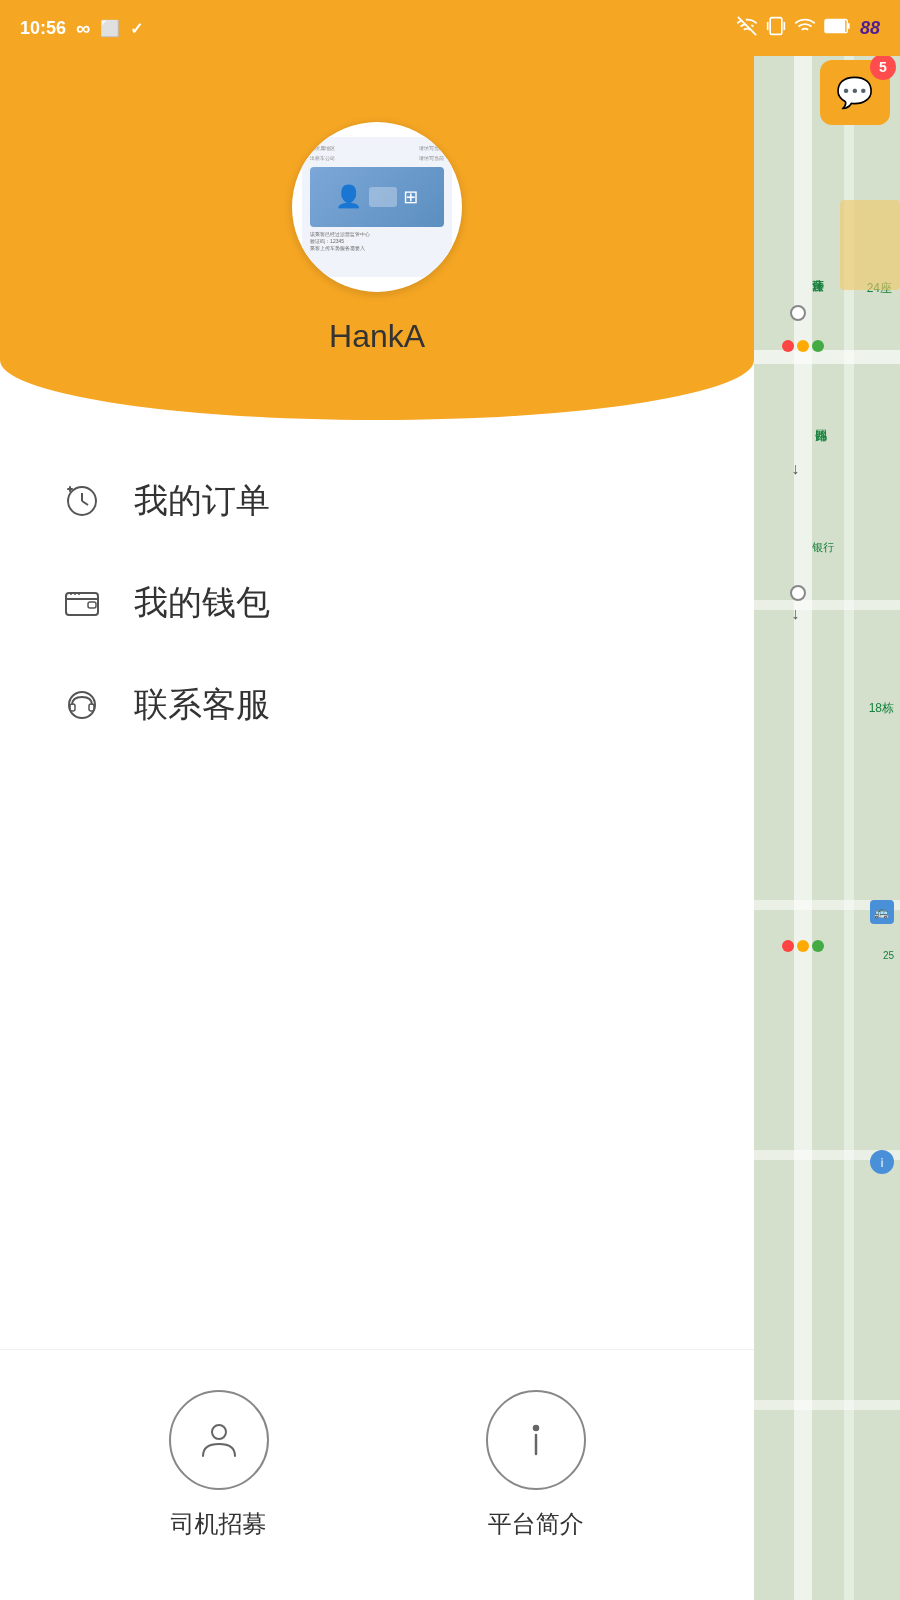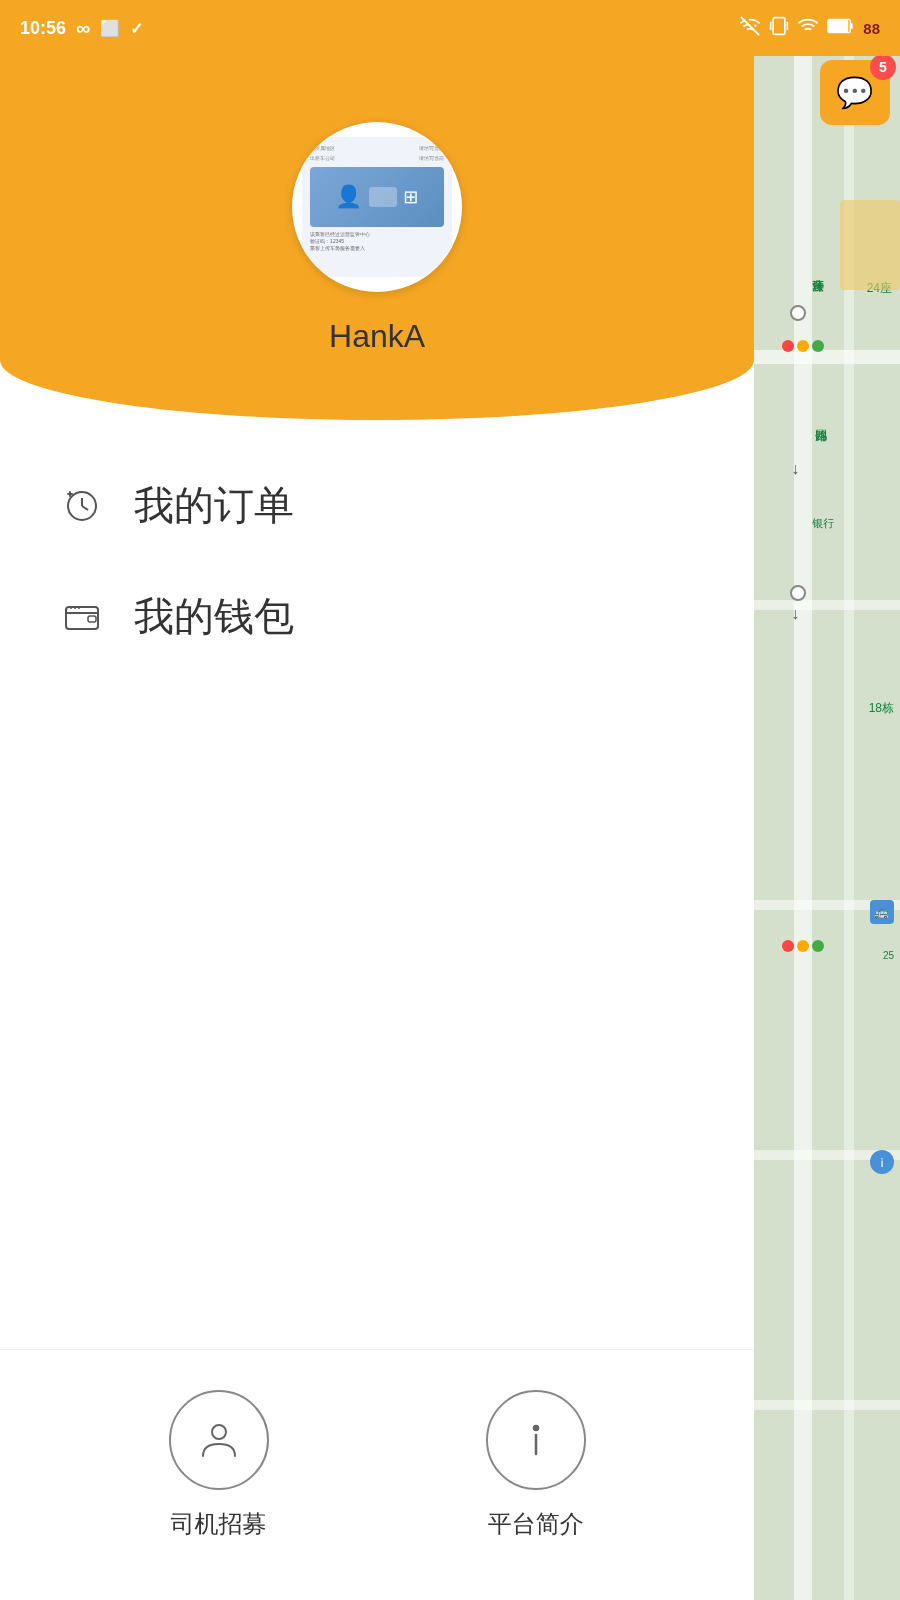--- a/index.html
+++ b/index.html
@@ -152,21 +152,21 @@
       flex-shrink: 0;
     }
     .menu-icon svg {
       width: 40px;
       height: 40px;
       stroke: #555;
       fill: none;
       stroke-width: 1.8;
     }
     .menu-label {
-      font-size: 40px;
+      font-size: 34px;
       color: #333;
       font-weight: 400;
     }
 
     
     .bottom-buttons {
       display: flex;
       justify-content: space-around;
       padding: 40px 60px 60px;
       border-top: 1px solid #f0f0f0;
@@ -323,21 +323,21 @@
             <line x1="12" y1="20" x2="12.01" y2="20"></line>
           </svg>
         </span>
         <span>
           <svg width="28" height="18" viewBox="0 0 30 18" fill="none" stroke="white" stroke-width="1.5">
             <rect x="1" y="2" width="24" height="14" rx="2"></rect>
             <rect x="2" y="3" width="20" height="12" rx="1" fill="white"></rect>
             <line x1="26" y1="6" x2="26" y2="12" stroke="white" stroke-width="3"></line>
           </svg>
         </span>
-        <span style="color:#7f1d1d;font-size:15px;font-weight:600;">88</span>
+        <span style="color:#4c1d95;font-size:18px;font-weight:600;font-style:italic;">88</span>
       </div>
     </div>
 
     <div class="header-area">
       <div class="avatar-container">
         <div class="id-card-preview">
           <div class="id-card-top">
             <span>辖所属地区</span>
             <span>请填写当前</span>
           </div>
@@ -384,20 +384,32 @@
             <rect x="26" y="19" width="8" height="6" rx="2" stroke="#555" stroke-width="1.5" fill="none"></rect>
 
             <line x1="9" y1="12" x2="9" y2="10" stroke="#555" stroke-width="1.5"></line>
             <line x1="13" y1="12" x2="13" y2="10" stroke="#555" stroke-width="1.5"></line>
             <line x1="17" y1="12" x2="17" y2="10" stroke="#555" stroke-width="1.5"></line>
           </svg>
         </div>
         <span class="menu-label">我的钱包</span>
       </div>
 
+      <div class="menu-item">
+        <div class="menu-icon">
+          <svg viewBox="0 0 40 40" xmlns="http://www.w3.org/2000/svg">
+            <circle cx="20" cy="20" r="13" stroke="#555" stroke-width="2" fill="none"></circle>
+
+            <path d="M10 20 Q10 12 20 12 Q30 12 30 20" stroke="#555" stroke-width="2" fill="none"></path>
+            <rect x="8" y="19" width="5" height="7" rx="2" stroke="#555" stroke-width="1.5" fill="none"></rect>
+            <rect x="27" y="19" width="5" height="7" rx="2" stroke="#555" stroke-width="1.5" fill="none"></rect>
+          </svg>
+        </div>
+        <span class="menu-label">联系客服</span>
+      </div>
 
 
     </div>
 
     <div class="bottom-buttons">
 
       <div class="bottom-btn">
         <div class="bottom-btn-circle">
           <svg viewBox="0 0 44 44" xmlns="http://www.w3.org/2000/svg" width="44" height="44">
             <circle cx="22" cy="14" r="7" stroke="#666" stroke-width="2" fill="none"></circle>
@@ -434,21 +446,21 @@
 
       <div class="map-road" style="width:10px;height:100%;left:90px;top:0;background:rgba(255,255,255,0.4);"></div>
 
       <div class="chat-button">
         <span style="font-size:30px;">💬</span>
         <div class="chat-badge">5</div>
       </div>
 
       <div class="map-label" style="top:270px;left:55px;writing-mode:vertical-rl;font-size:12px;">臻汗蒸舍</div>
       <div class="map-label" style="top:420px;left:58px;writing-mode:vertical-rl;font-size:12px;">锦园路</div>
-      <div class="map-label" style="top:516px;left:58px;font-size:11px;">银行</div>
+      <div class="map-label" style="top:540px;left:58px;font-size:11px;">银行</div>
       <div class="map-label" style="top:280px;right:8px;font-size:12px;">24座</div>
       <div class="map-label" style="top:700px;right:6px;font-size:12px;">18栋</div>
       <div class="map-label" style="top:950px;right:6px;font-size:10px;">25</div>
 
       <div style="position:absolute;top:340px;left:28px;display:flex;gap:3px;">
         <div style="width:12px;height:12px;border-radius:50%;background:#f44;"></div>
         <div style="width:12px;height:12px;border-radius:50%;background:#fa0;"></div>
         <div style="width:12px;height:12px;border-radius:50%;background:#4a4;"></div>
       </div>
       <div style="position:absolute;top:940px;left:28px;display:flex;gap:3px;">

